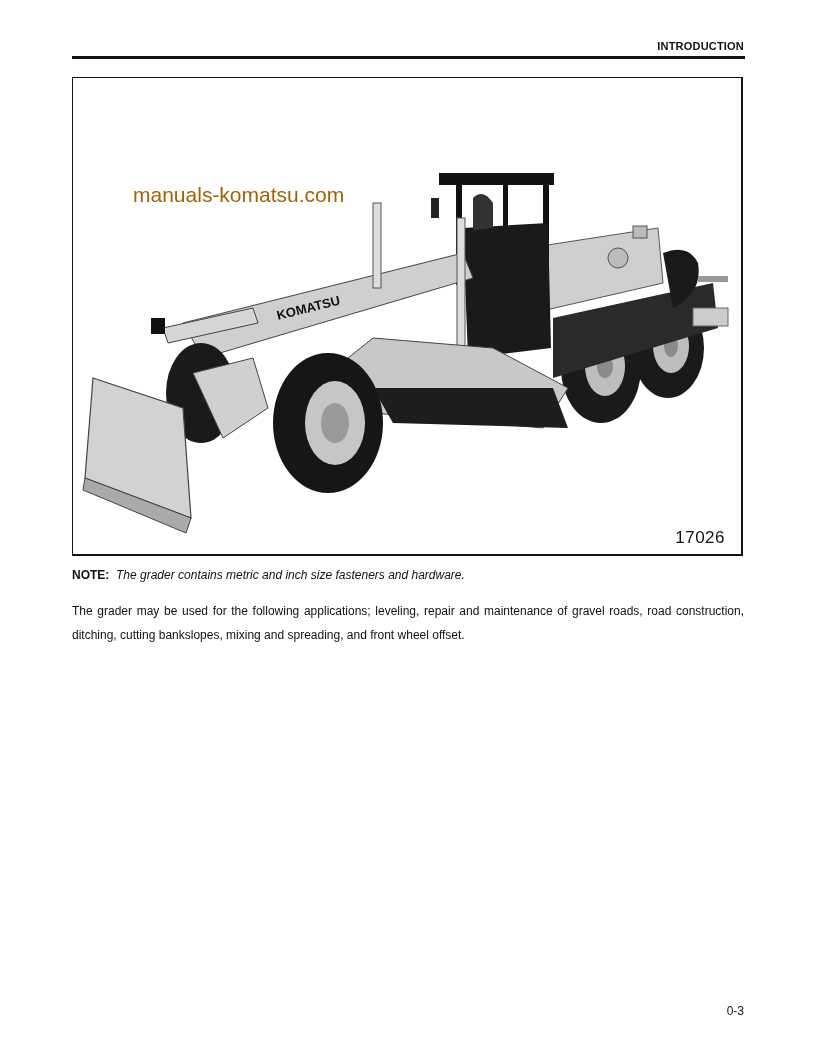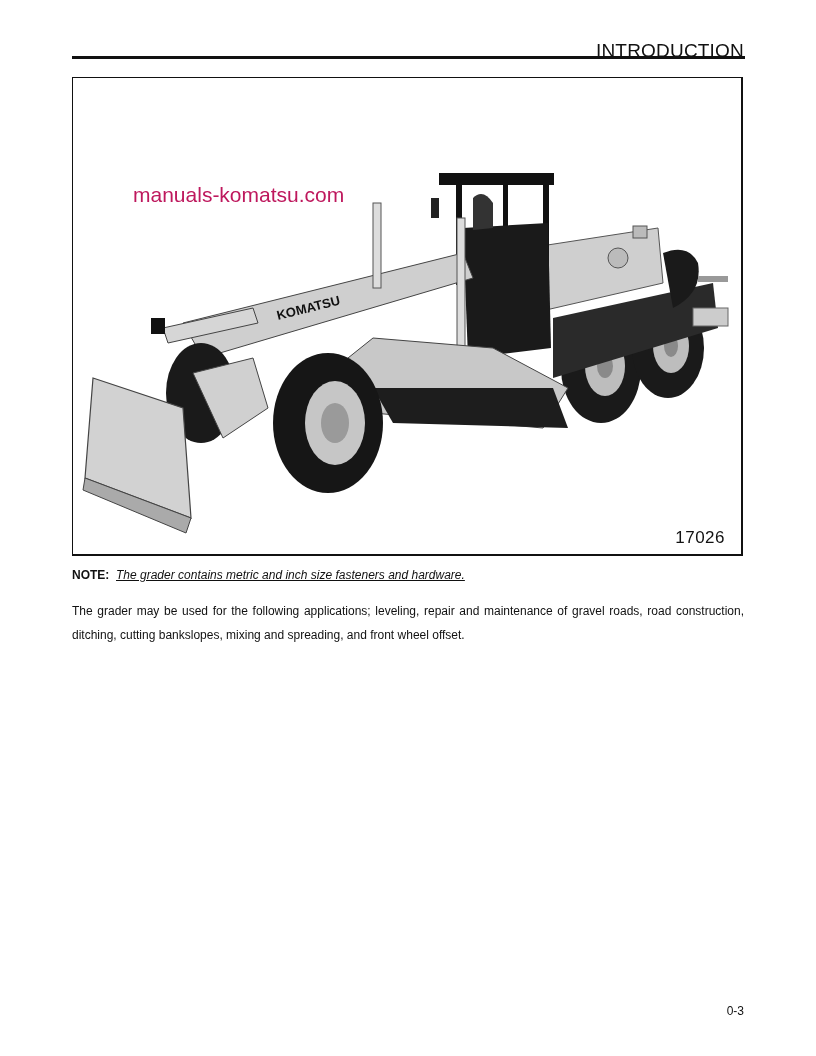--- a/index.html
+++ b/index.html
@@ -1,28 +1,28 @@
 <!DOCTYPE html>
 <html><head>
 <meta charset="utf-8">
 <style>
   html, body { margin:0; padding:0; background:#ffffff; }
   body { width:816px; height:1056px; position:relative; overflow:hidden;
          font-family:"Liberation Sans", sans-serif; color:#111; }
-  .header-title { position:absolute; top:40px; right:72px; font-weight:normal;
-                  font-size:19px; letter-spacing:0.2px;margin-left:12px; }
+  .header-title { position:absolute; top:40px; right:72px; font-weight:bold;
+                  font-size:11px; letter-spacing:0.2px;margin-left:12px; }
   .header-rule { position:absolute; top:56px; left:72px; width:673px; height:3px; background:#111; }
   .figure { position:absolute; left:72px; top:77px; width:671px; height:479px;
             border:1px solid #111; border-right-width:2px; border-bottom-width:2px; box-sizing:border-box; background:#fff; }
-  .watermark { position:absolute; left:60px; top:105px; font-size:21px; color:#be185d; }
+  .watermark { position:absolute; left:60px; top:105px; font-size:21px; color:#a16207; }
   .fig-number { position:absolute; right:16px; bottom:6px; font-weight:normal; font-size:17px; letter-spacing:0.5px; }
   .fig-svg { position:absolute; left:0; top:0; }
   .note { position:absolute; left:72px; top:568px; font-size:12px; }
   .note b { font-weight:bold; }
-  .note i { font-style:italic;text-decoration:underline; }
+  .note i { font-style:italic; }
   .para { position:absolute; left:72px; top:599px; width:672px; font-size:12px; line-height:24px;
           text-align:justify; }
   .page-number { position:absolute; right:72px; top:1004px; font-size:12px; }
 </style>
 </head>
 <body>
 
 <div class="header-title">INTRODUCTION</div>
 <div class="header-rule"></div>
 

